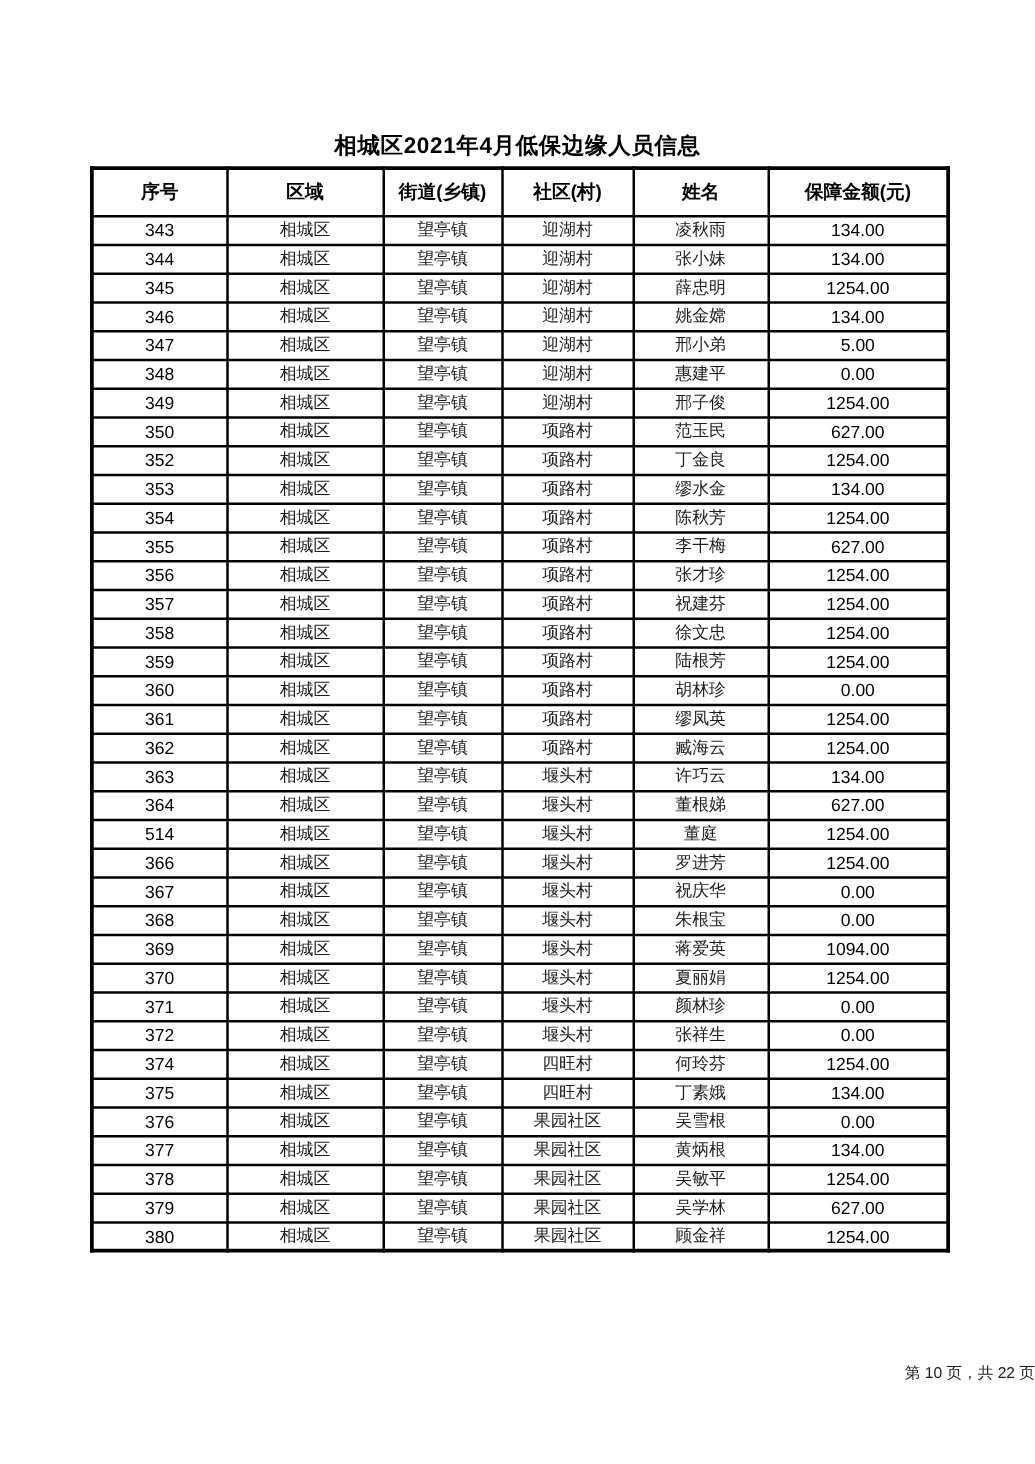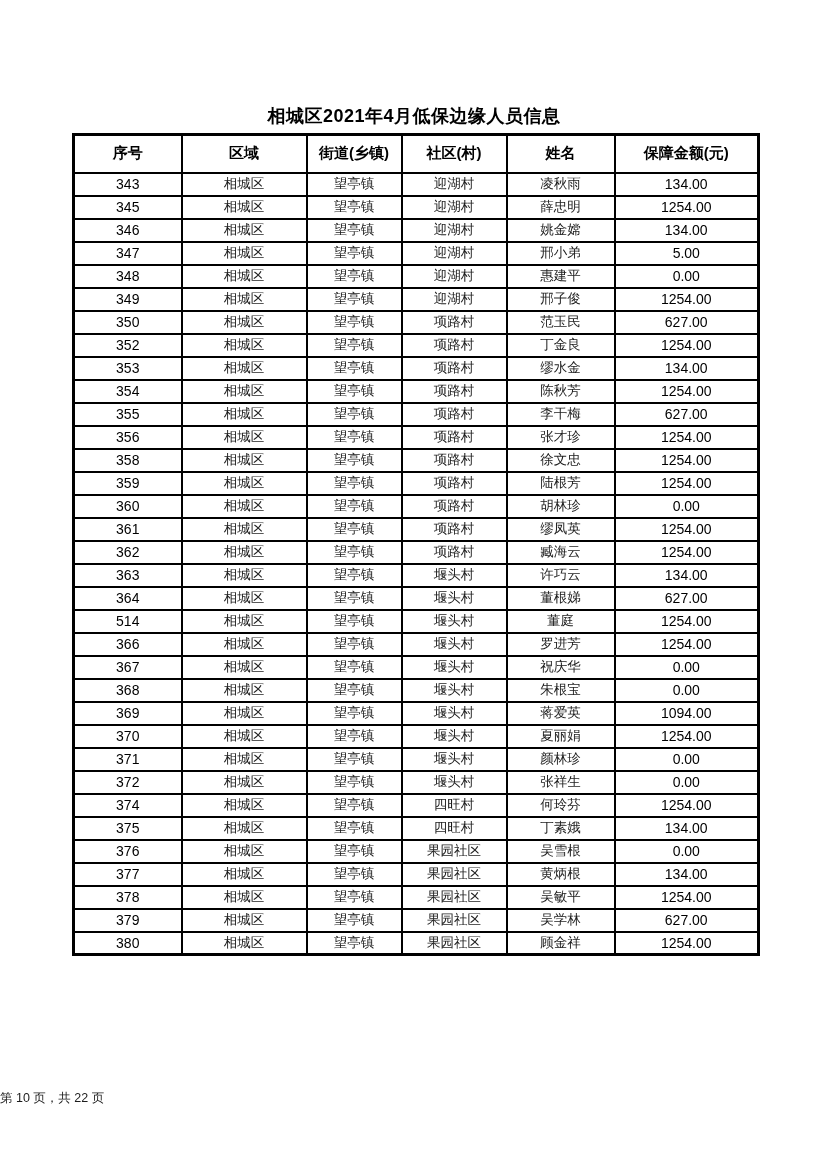--- a/index.html
+++ b/index.html
@@ -66,21 +66,21 @@
   col.c-region  { width: 125px; }
   col.c-town    { width: 95px;  }
   col.c-village { width: 105px; }
   col.c-name    { width: 108px; }
   col.c-amount  { width: 144px; }
   .page-footer {
     position: absolute;
     top: 1090px;
     left: 0;
     width: 100%;
-    text-align: left;
+    text-align: right;
     font-size: 12.5px;
     color: #1c1c1c;
   }
 </style>
 </head>
 <body>
 
 <div class="page">
 
   <div class="doc-title">相城区2021年4月低保边缘人员信息</div>
@@ -107,20 +107,28 @@
     <tbody>
         <tr>
           <td class="num">343</td>
           <td>相城区</td>
           <td>望亭镇</td>
           <td>迎湖村</td>
           <td>凌秋雨</td>
           <td class="num">134.00</td>
         </tr>
         <tr>
+          <td class="num">344</td>
+          <td>相城区</td>
+          <td>望亭镇</td>
+          <td>迎湖村</td>
+          <td>张小妹</td>
+          <td class="num">134.00</td>
+        </tr>
+        <tr>
           <td class="num">345</td>
           <td>相城区</td>
           <td>望亭镇</td>
           <td>迎湖村</td>
           <td>薛忠明</td>
           <td class="num">1254.00</td>
         </tr>
         <tr>
           <td class="num">346</td>
           <td>相城区</td>
@@ -192,20 +200,28 @@
           <td>项路村</td>
           <td>李干梅</td>
           <td class="num">627.00</td>
         </tr>
         <tr>
           <td class="num">356</td>
           <td>相城区</td>
           <td>望亭镇</td>
           <td>项路村</td>
           <td>张才珍</td>
+          <td class="num">1254.00</td>
+        </tr>
+        <tr>
+          <td class="num">357</td>
+          <td>相城区</td>
+          <td>望亭镇</td>
+          <td>项路村</td>
+          <td>祝建芬</td>
           <td class="num">1254.00</td>
         </tr>
         <tr>
           <td class="num">358</td>
           <td>相城区</td>
           <td>望亭镇</td>
           <td>项路村</td>
           <td>徐文忠</td>
           <td class="num">1254.00</td>
         </tr>

